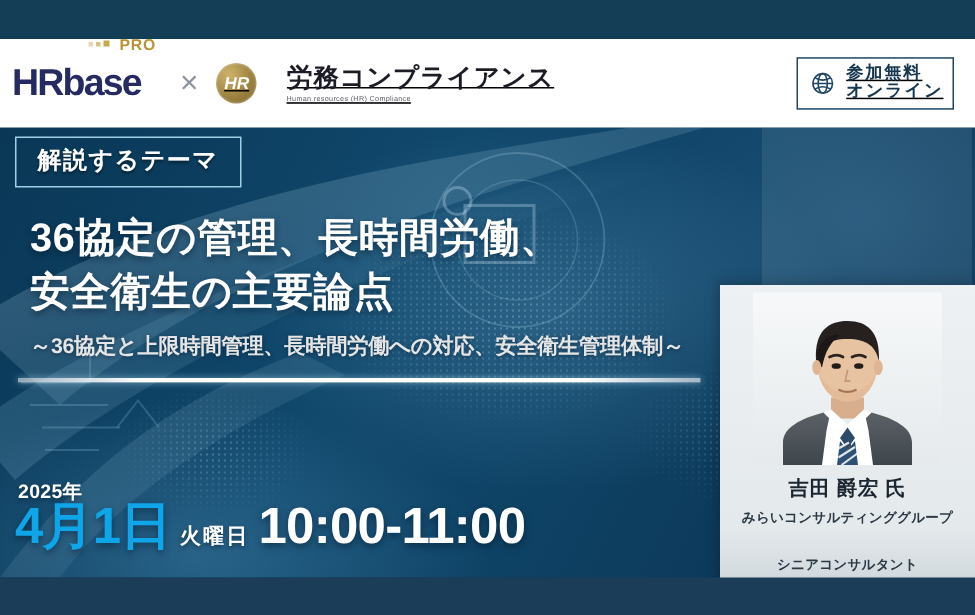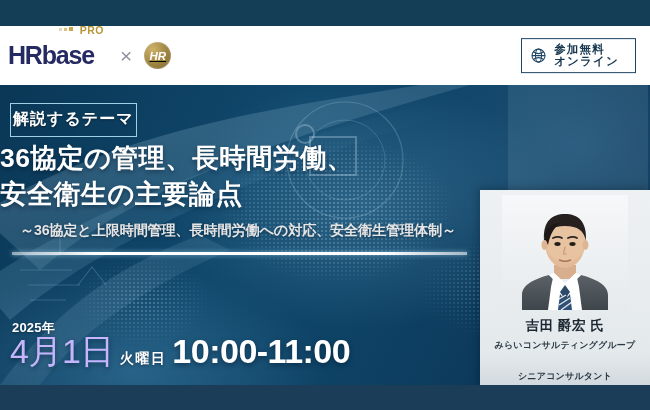--- a/index.html
+++ b/index.html
@@ -61,22 +61,22 @@
   .rk-text .rk-main {
     font-size:17px; font-weight:700; color:#1c1c26; letter-spacing:.5px; line-height:1.1;
   }
   .rk-text .rk-sub {
     font-size:4.6px; color:#5c5c66; letter-spacing:.2px; margin-top:2px;
     transform:scale(1.05); transform-origin:left center;
   }
 
   .free-badge {
     position:absolute; right:14px; top:50%; transform:translateY(-50%);
-    border:1.4px solid #1e4664; padding:4px 16px 4px 8px;
-    display:flex; align-items:center; gap:7px;
+    border:1.4px solid #1e4664; padding:4px 6px 4px 8px;
+    display:flex; align-items:center; gap:7px;text-decoration:underline;
   }
   .globe { width:17px; height:17px; flex:0 0 auto; }
   .free-lines { line-height:1.12; }
   .free-lines div {
     font-size:11.5px; font-weight:700; color:#17364f; letter-spacing:1.2px;
     white-space:nowrap;
   }
 
   
   .bg {
@@ -103,33 +103,33 @@
       radial-gradient(ellipse 90px 60px at 22% 72%, #000 0%, transparent 75%);
     opacity:.75;
   }
   .swoosh {
     position:absolute; left:0; top:85px; width:650px; height:300px; z-index:3;
     overflow:hidden; pointer-events:none;
   }
 
   
   .theme-tag {
-    position:absolute; left:10px; top:103px; z-index:6;
+    position:absolute; left:10px; top:91px; z-index:6;
     border:1.5px solid #9fd0e8;
-    padding:5px 2px 6px;
+    padding:5px 14px 6px;
     background:rgba(12,58,88,.28);
   }
   .theme-tag span {
     font-size:16px; font-weight:800; color:#ffffff; letter-spacing:1px;
     text-shadow:0 1px 2px rgba(0,0,0,.45);
   }
 
   
   .title {
-    position:absolute; left:0; top:141px; z-index:6; width:500px;
+    position:absolute; left:20px; top:141px; z-index:6; width:500px;
   }
   .title-line {
     font-size:26.5px; font-weight:800; color:#ffffff; letter-spacing:0.4px;
     line-height:1.34; text-shadow:0 2px 4px rgba(0,20,40,.5);
     white-space:nowrap;
   }
   .subtitle {
     position:absolute; left:20px; top:221px; z-index:6;
     font-size:14.2px; font-weight:700; color:#e5e5e5; letter-spacing:-.2px;
     text-shadow:0 1px 3px rgba(0,20,40,.55); white-space:nowrap;
@@ -149,21 +149,21 @@
   .year {
     position:absolute; left:12px; top:319px; z-index:6;
     font-size:13px; font-weight:800; color:#ffffff; letter-spacing:.2px;
     text-shadow:0 1px 3px rgba(0,20,40,.5);
   }
   .datetime {
     position:absolute; left:10px; top:334px; z-index:6;
     display:flex; align-items:baseline; gap:6px; white-space:nowrap;
   }
   .date-main {
-    font-size:34px; font-weight:400; color:#c4b5fd; letter-spacing:-0.5px; line-height:1;
+    font-size:34px; font-weight:700; color:#0ea5e9; letter-spacing:-0.5px; line-height:1;
     text-shadow:0 2px 5px rgba(0,20,40,.5);
   }
   .dow {
     font-size:14px; font-weight:800; color:#ffffff; letter-spacing:1.5px;
     text-shadow:0 1px 3px rgba(0,20,40,.5);
   }
   .time-main {
     font-size:34px; font-weight:800; color:#ffffff; letter-spacing:-0.5px; line-height:1;
     text-shadow:0 2px 5px rgba(0,20,40,.5);
   }
@@ -240,20 +240,24 @@
           <i></i>
         </div>
       <div class="pro-tag">PRO</div>
       <div class="hrbase-word">HRbase</div>
     </div>
 
     <div class="xmark">×</div>
 
     <div class="logo-rk">
       <div class="rk-badge">HR</div>
+      <div class="rk-text">
+        <div class="rk-main">労務コンプライアンス</div>
+        <div class="rk-sub">Human resources (HR) Compliance</div>
+      </div>
     </div>
 
     <div class="free-badge">
       <svg class="globe" viewBox="0 0 24 24" fill="none" stroke="#1e4664" stroke-width="1.5">
         <circle cx="12" cy="12" r="9.2"></circle>
         <ellipse cx="12" cy="12" rx="4.3" ry="9.2"></ellipse>
         <line x1="2.8" y1="12" x2="21.2" y2="12"></line>
         <path d="M4.6 6.6 A13 13 0 0 0 19.4 6.6"></path>
         <path d="M4.6 17.4 A13 13 0 0 1 19.4 17.4"></path>
       </svg>

